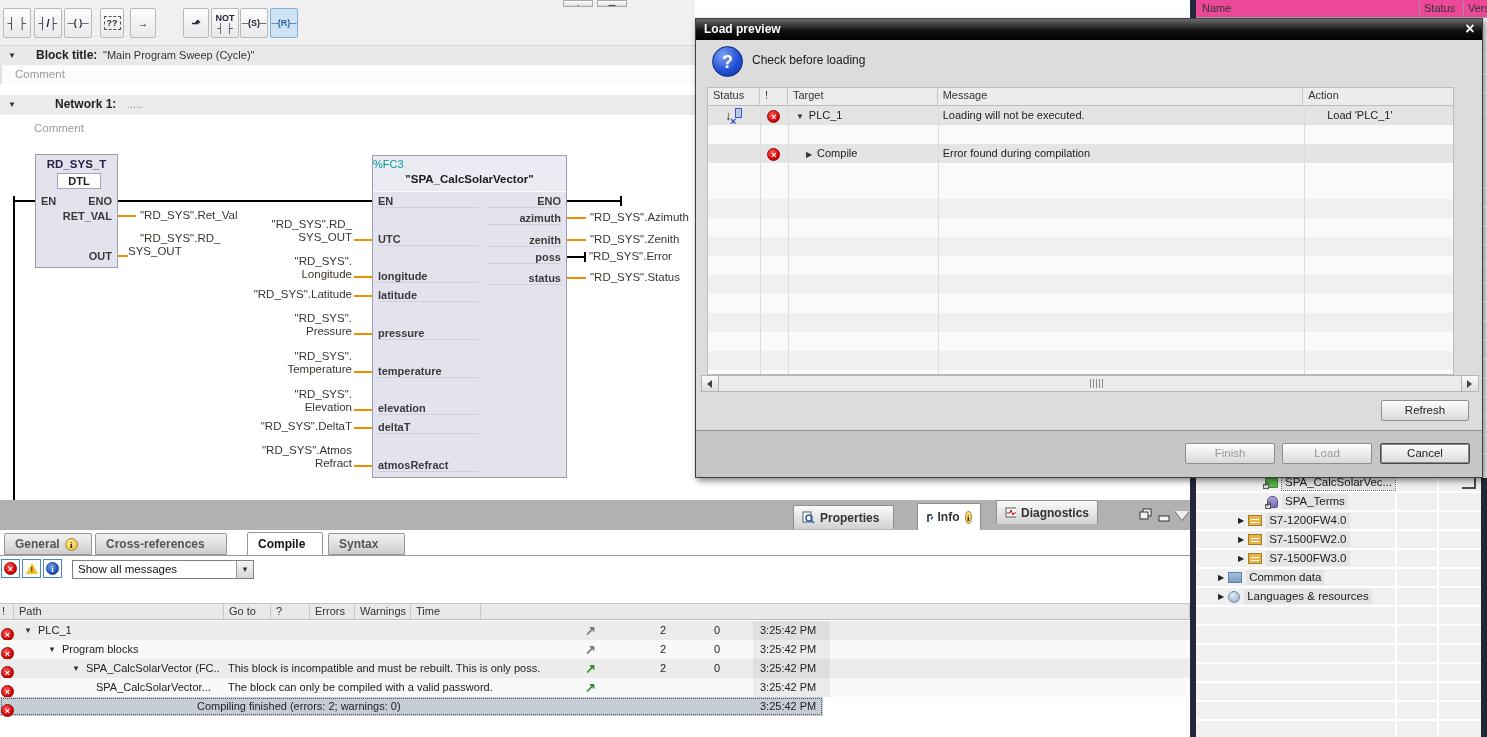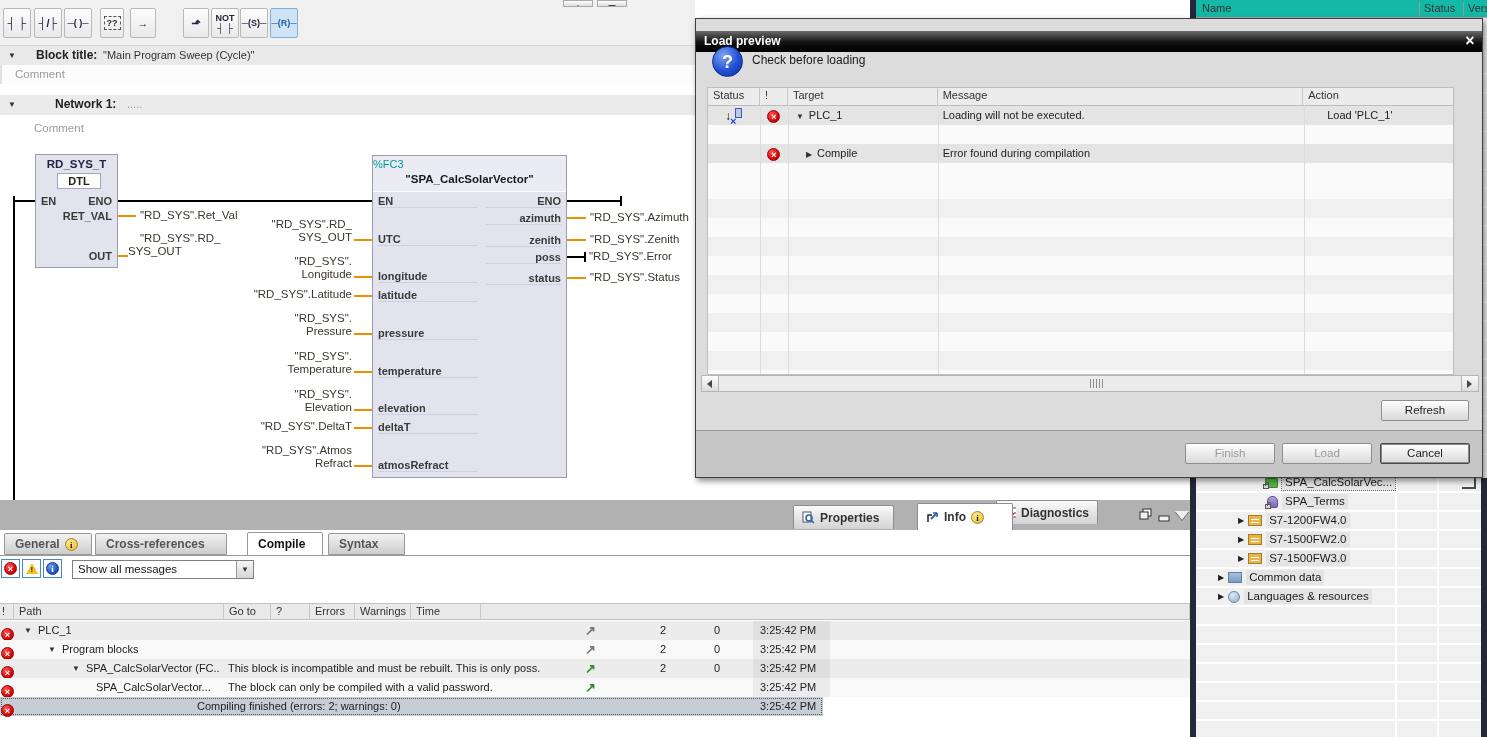--- a/index.html
+++ b/index.html
@@ -24,21 +24,21 @@
   .blk{position:absolute;background:#e3e3ed;border:1px solid #9b9bb2;box-sizing:border-box;}
   .blkhead{position:absolute;left:0;top:0;right:0;background:#ebebf4;border-bottom:1px solid #fff;}
   .pin{position:absolute;font-weight:bold;font-size:11px;color:#3a3a3a;}
   .pinu{border-bottom:1px solid #cfcfdd;}
   .op{position:absolute;font-size:11.5px;color:#3c352e;line-height:13px;}
   .opr{text-align:right;}
   .teal{color:#009a9a;}
   
   .dialog{left:695px;top:18px;width:788px;height:460px;background:#dcdcdc;border:1px solid #3f3f3f;
           box-sizing:border-box;z-index:50;box-shadow:2px 3px 6px rgba(0,0,0,.45);}
-  .dlgtitle{position:absolute;left:0;top:12px;right:0;height:21px;background:linear-gradient(#6a6a6a,#111 55%,#000);
+  .dlgtitle{position:absolute;left:0;top:0;right:0;height:21px;background:linear-gradient(#6a6a6a,#111 55%,#000);
             color:#fff;font-weight:bold;font-size:12px;line-height:21px;padding-left:8px;}
   .dlgclose{position:absolute;right:2px;top:1px;width:20px;height:18px;color:#fff;font-size:16px;font-weight:bold;
             text-align:center;line-height:18px;cursor:default;}
   .helpicon{position:absolute;left:16px;top:27px;width:31px;height:31px;border-radius:50%;
             background:radial-gradient(circle at 35% 30%,#7da3f2,#2250d6 55%,#0e2f9d);border:1px solid #0a2a80;
             color:#fff;font-weight:bold;font-size:18px;text-align:center;line-height:31px;box-sizing:border-box;}
   .dtable{position:absolute;left:11px;top:68px;width:747px;height:288px;background:#fafafa;border:1px solid #bdbdbd;box-sizing:border-box;}
   .dhead{display:flex;height:17px;background:#ececec;border-bottom:1px solid #bdbdbd;}
   .dhead div{border-right:1px solid #c6c6c6;box-sizing:border-box;padding:1px 0 0 5px;color:#333;}
   .drow{display:flex;height:19px;align-items:center;}
@@ -85,21 +85,21 @@
               border-left:1px solid #9a9a9a;text-align:center;line-height:16px;font-size:9px;color:#333;}
   .mhead{position:absolute;left:0;top:73px;width:1190px;height:17px;background:#e9e9e9;border-top:1px solid #c4c4c4;
          border-bottom:1px solid #bdbdbd;display:flex;box-sizing:border-box;}
   .mhead div{border-right:1px solid #c8c8c8;box-sizing:border-box;padding-left:5px;line-height:15px;color:#333;white-space:nowrap;overflow:hidden;}
   .mrow{position:absolute;left:0;width:1190px;height:19px;line-height:19px;white-space:nowrap;}
   .mrow .cell{position:absolute;top:0;height:19px;line-height:19px;overflow:hidden;}
   .timecell{background:rgba(0,0,0,0.055);}
   .goarrow{font-size:13px;font-weight:bold;}
   
   .rpanel{left:1196px;top:0;width:291px;height:737px;background:#fff;z-index:5;}
-  .rphead{position:absolute;left:0;top:0;width:291px;height:18px;background:#14b8a6;border-bottom:1px solid #a8a8a8;
+  .rphead{position:absolute;left:0;top:0;width:291px;height:18px;background:#ec4899;border-bottom:1px solid #a8a8a8;
           line-height:17px;color:#333;box-sizing:border-box;}
   .rpbody{position:absolute;left:0;top:18px;width:291px;height:719px;
           background:repeating-linear-gradient(180deg,#f0f0f0 0 17.5px,#ffffff 17.5px 19px);}
   .rpcol{position:absolute;top:18px;bottom:0;width:2px;background:#fff;}
   .titem{position:absolute;height:17px;display:flex;align-items:center;gap:4px;}
   .titem .lbl{background:#e4e4e4;padding:0 3px;font-size:11.5px;color:#1a1a1a;line-height:15px;white-space:nowrap;}
   .texp{font-size:8px;color:#222;}
   .ico{display:inline-block;position:relative;box-sizing:border-box;}
   .ico.block{width:13px;height:10px;background:#58b348;border:1px solid #3a8a2e;border-radius:1px;}
   .ico.db{width:11px;height:12px;background:linear-gradient(#b0a4d8,#7a6ab2);border:1px solid #5d5190;border-radius:5px 5px 2px 2px;}
@@ -261,21 +261,21 @@
 
   <div class="abs inspector">
     <div class="itab" style="left:793px;top:5px;width:101px">
       <svg width="13" height="13">
           <rect x="1" y="1" width="8" height="10" fill="#fff" stroke="#555"></rect>
           <circle cx="7" cy="7" r="3" fill="none" stroke="#2a5fa8" stroke-width="1.5"></circle>
           <line x1="9" y1="9" x2="12" y2="12" stroke="#2a5fa8" stroke-width="1.5"></line>
         </svg>
       <span>Properties</span>
     </div>
-    <div class="itab active" style="left:917px;width:96px">
+    <div class="itab active" style="left:917px;width:64px">
       <svg width="13" height="13">
           <path d="M2 11 L2 4 L6 4" fill="none" stroke="#222" stroke-width="1.5"></path>
           <path d="M5 8 L11 2" stroke="#2a5fa8" stroke-width="1.8"></path>
           <path d="M11 2 L7 2 M11 2 L11 6" stroke="#2a5fa8" stroke-width="1.5" fill="none"></path>
         </svg>
       <span>Info</span>
       <span class="badge">i</span>
     </div>
     <div class="itab" style="left:996px;width:102px">
       <svg width="13" height="13">

